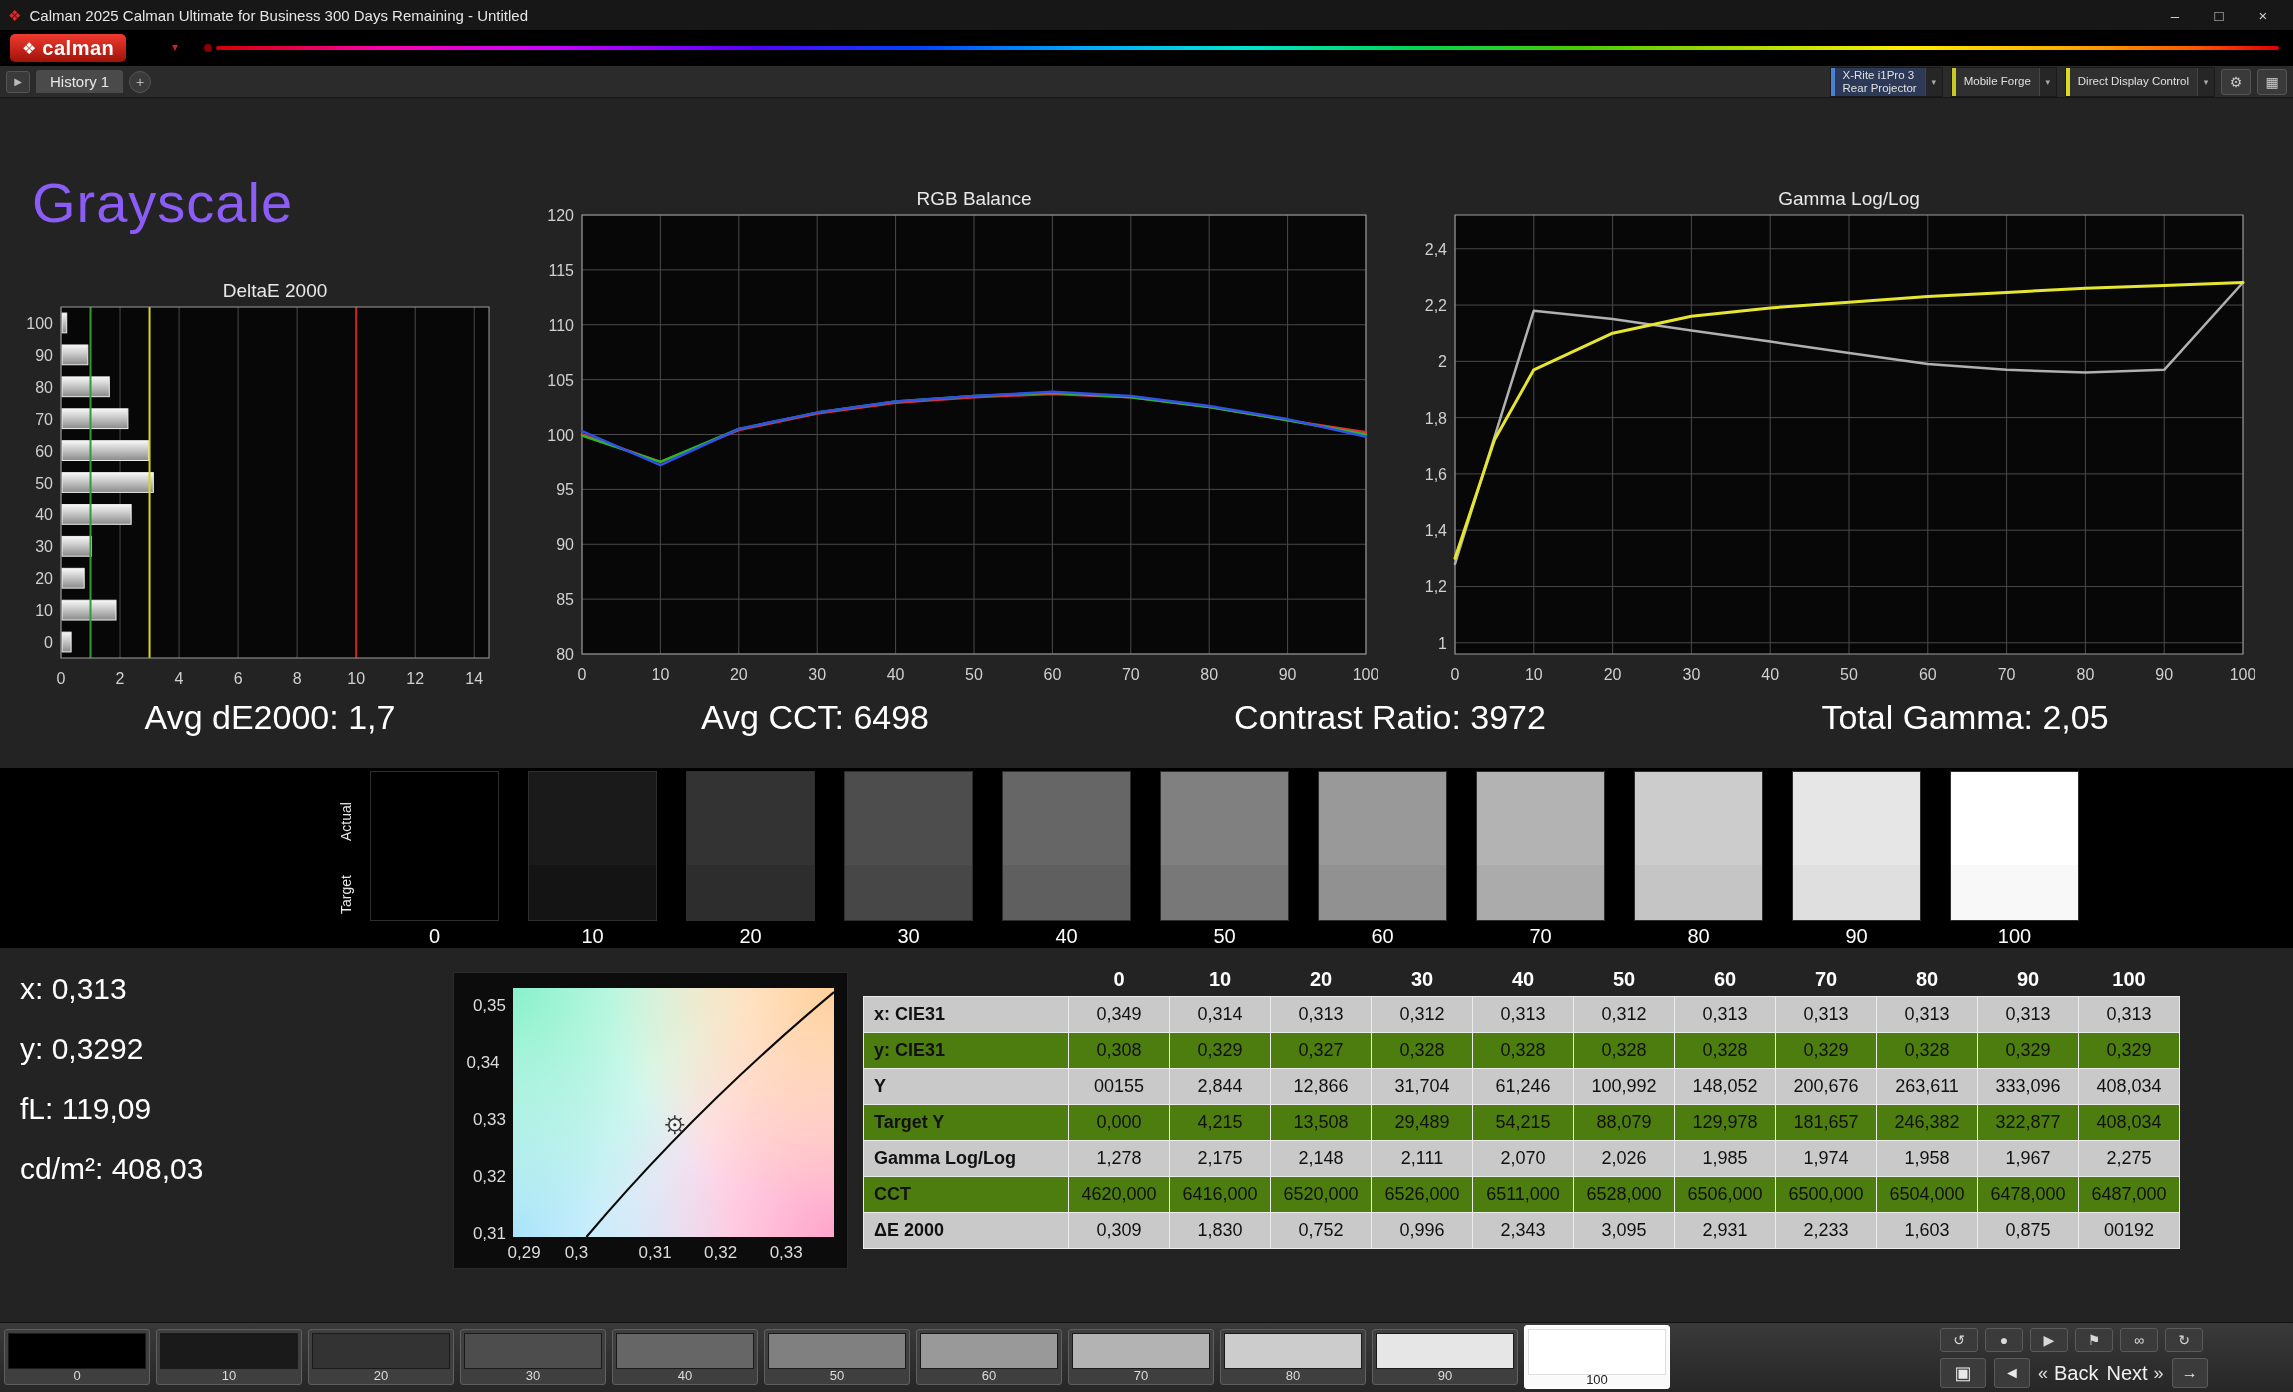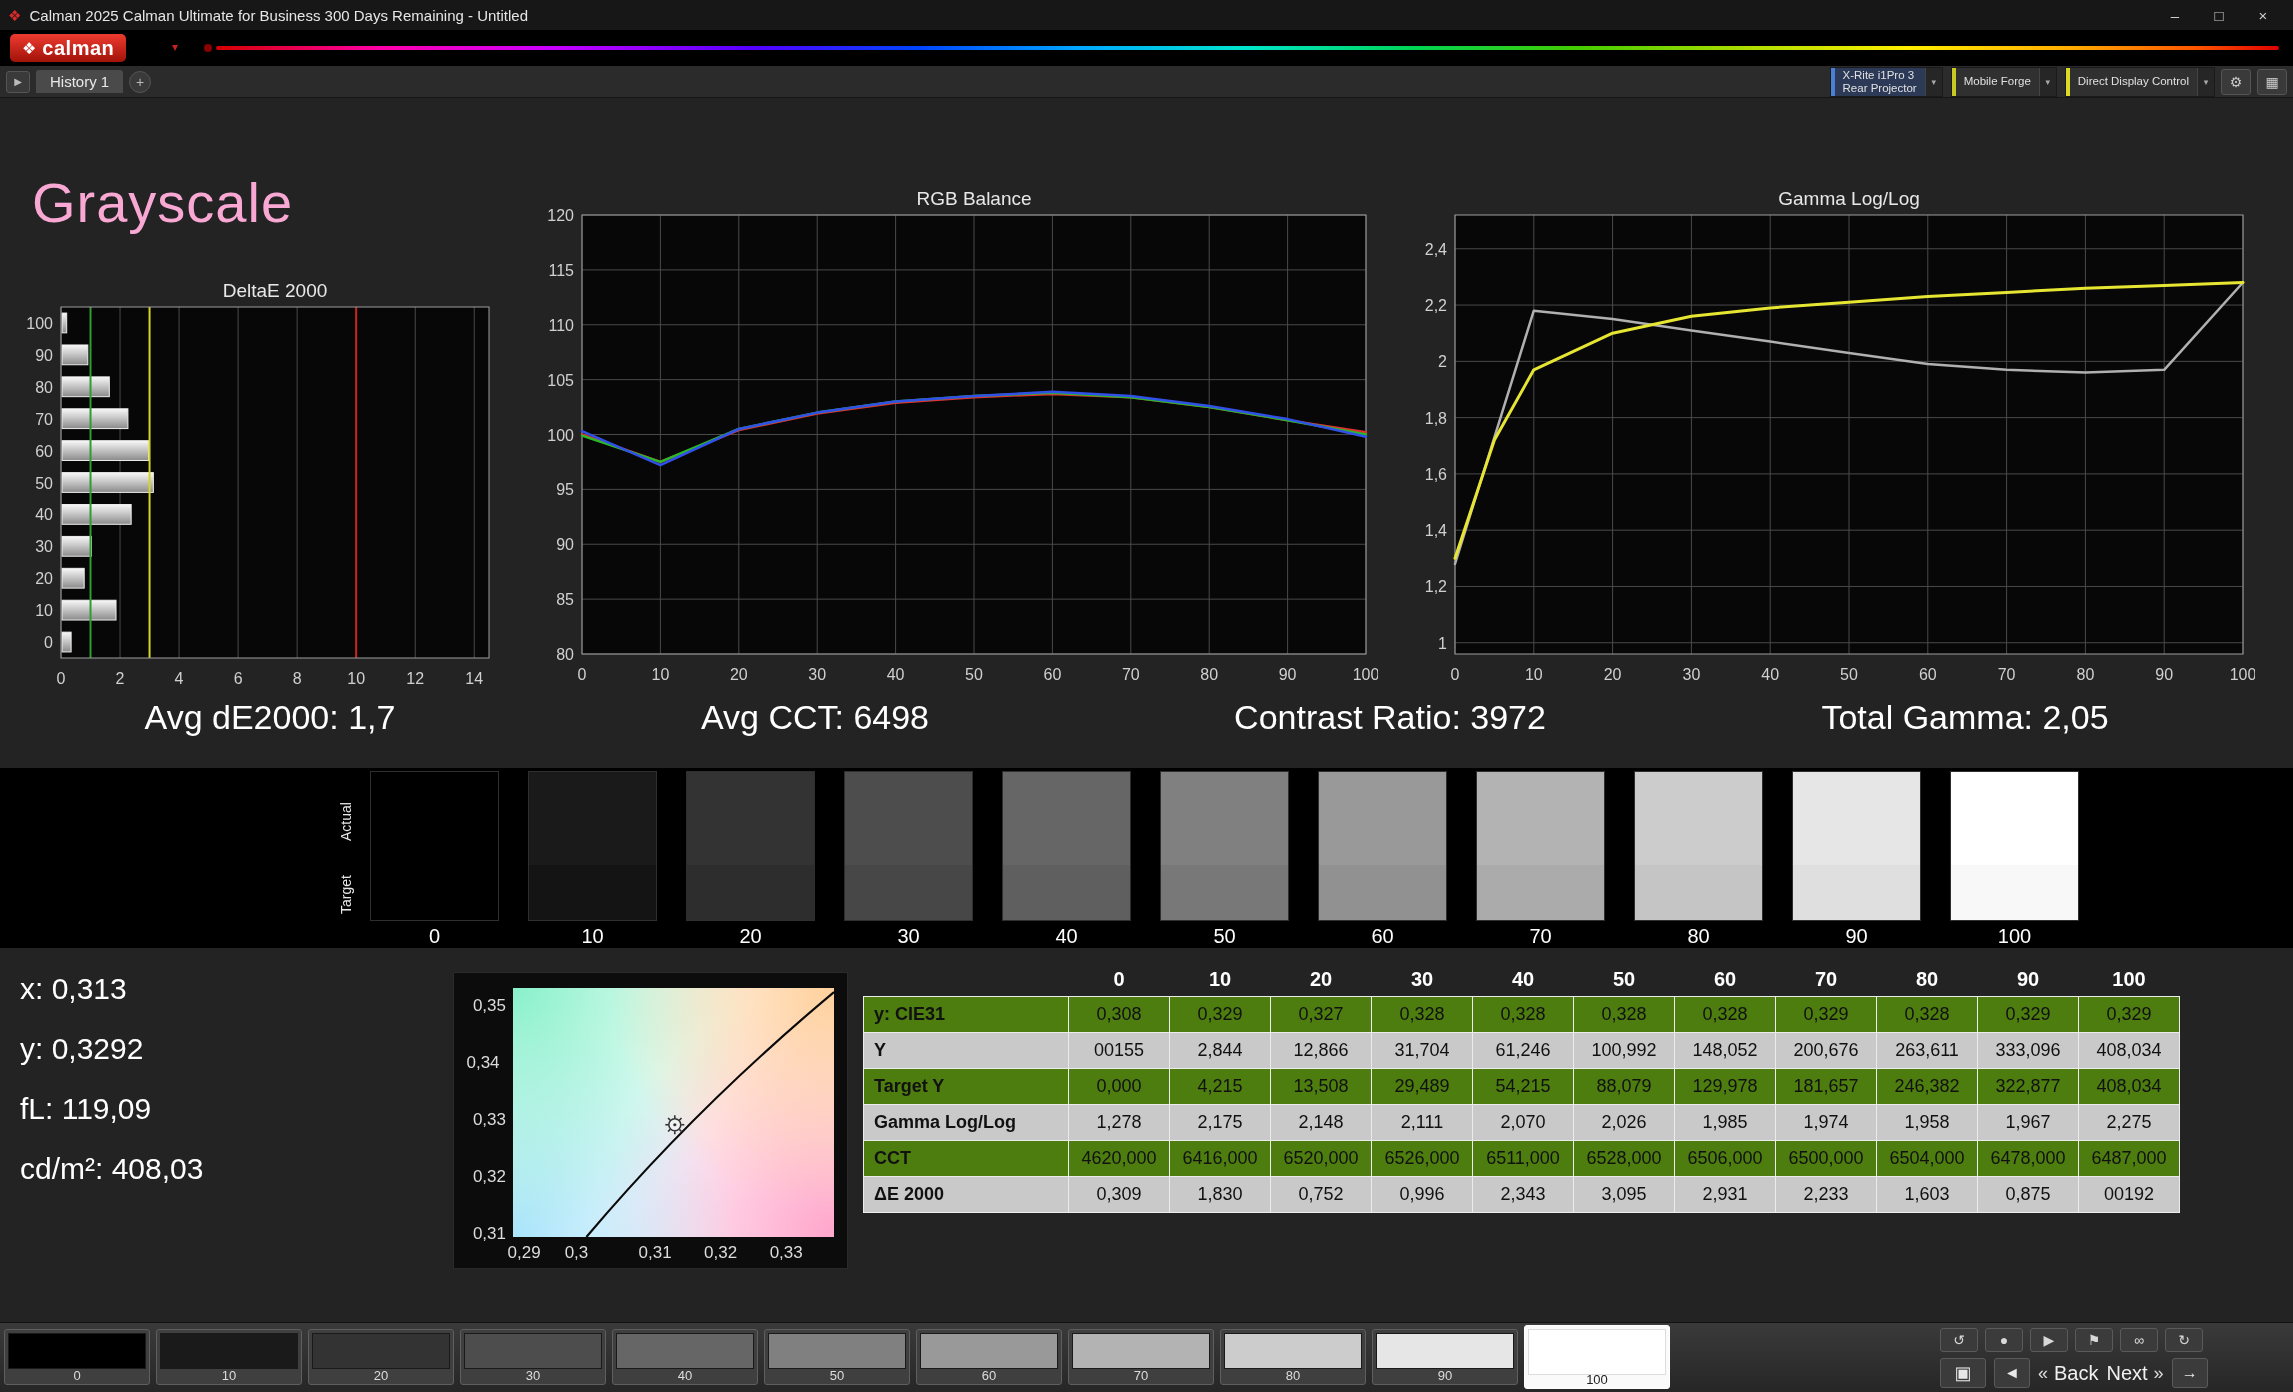--- a/index.html
+++ b/index.html
@@ -35,21 +35,21 @@
   .dev{display:flex;height:28px;background:#303030;border:1px solid #1a1a1a;align-items:stretch;}
   .dev.blue{background:#2c3a57;}
   .dstripe{width:4px;}
   .dtext{padding:1px 8px;display:flex;flex-direction:column;justify-content:center;}
   .dline{font-size:11.5px;line-height:13px;color:#e0e0e0;white-space:nowrap;}
   .darrow{width:16px;background:#262626;border-left:1px solid #444;color:#aaa;font-size:9px;
           display:flex;align-items:center;justify-content:center;}
   .iconbtn{width:30px;height:26px;background:#3a3a3a;border:1px solid #555;border-radius:3px;color:#ccc;font-size:14px;padding:0;}
 
   
-  .pagetitle{position:absolute;left:32px;top:170px;margin:0;font-size:56px;font-weight:400;color:#f9a8d4;letter-spacing:1px;}
+  .pagetitle{position:absolute;left:32px;top:170px;margin:0;font-size:56px;font-weight:400;color:#8b5cf6;letter-spacing:1px;}
   .ctitle{position:absolute;font-size:19px;color:#e8e8e8;text-align:center;}
   #t-deltae{left:61px;top:280px;width:428px;}
   #t-rgb{left:582px;top:188px;width:784px;}
   #t-gamma{left:1455px;top:188px;width:788px;}
   #svg-deltae{position:absolute;left:17px;top:300px;}
   #svg-rgb{position:absolute;left:538px;top:208px;}
   #svg-gamma{position:absolute;left:1408px;top:208px;}
   .stat{position:absolute;top:698px;font-size:34px;color:#fff;text-align:center;white-space:nowrap;}
   #st1{left:55px;width:430px;} #st2{left:600px;width:430px;} #st3{left:1170px;width:440px;} #st4{left:1740px;width:450px;}
 
@@ -471,20 +471,34 @@
             <th>40</th>
             <th>50</th>
             <th>60</th>
             <th>70</th>
             <th>80</th>
             <th>90</th>
             <th>100</th>
           </tr>
         </thead>
         <tbody>
+          <tr class="odd">
+            <td class="lbl">x: CIE31</td>
+            <td>0,349</td>
+            <td>0,314</td>
+            <td>0,313</td>
+            <td>0,312</td>
+            <td>0,313</td>
+            <td>0,312</td>
+            <td>0,313</td>
+            <td>0,313</td>
+            <td>0,313</td>
+            <td>0,313</td>
+            <td>0,313</td>
+          </tr>
           <tr class="even">
             <td class="lbl">y: CIE31</td>
             <td>0,308</td>
             <td>0,329</td>
             <td>0,327</td>
             <td>0,328</td>
             <td>0,328</td>
             <td>0,328</td>
             <td>0,328</td>
             <td>0,329</td>

